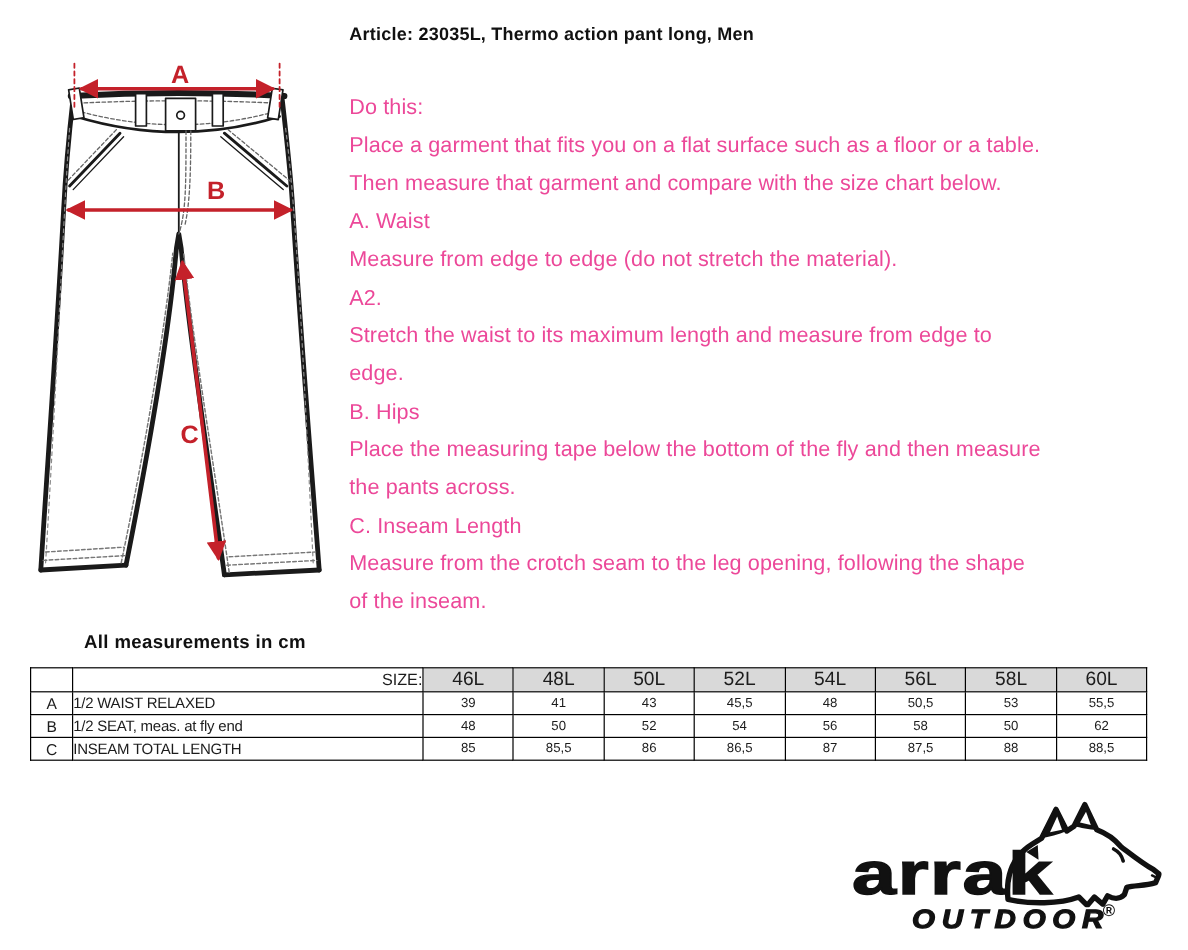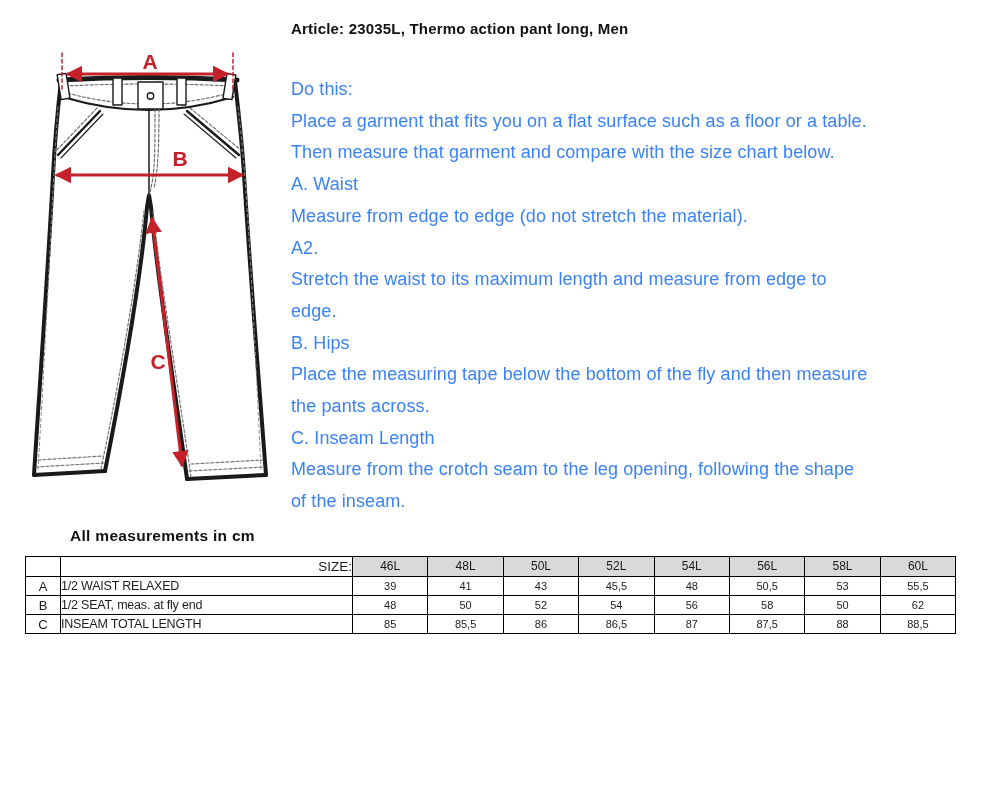--- a/index.html
+++ b/index.html
@@ -3,35 +3,35 @@
 <meta charset="utf-8">
 <style>
   html,body{margin:0;padding:0;background:#fff;}
   .page{position:relative;width:990px;height:792px;background:#ffffff;overflow:hidden;
         font-family:"Liberation Sans",sans-serif;color:#1c1c1c;}
 
   .title{position:absolute;left:291px;top:20px;font-size:15px;font-weight:600;
          letter-spacing:.2px;color:#111;}
 
   .instructions{position:absolute;left:291px;top:74px;width:694px;font-size:18px;
-                line-height:31.7px;white-space:pre-line;color:#3b82f6;letter-spacing:.1px;}
+                line-height:31.7px;white-space:pre-line;color:#ec4899;letter-spacing:.1px;}
 
   .caption{position:absolute;left:70px;top:527px;font-size:15.5px;font-weight:600;
            letter-spacing:.3px;color:#111;}
 
   .pants{position:absolute;left:25px;top:45px;width:250px;height:480px;}
 
   
   .size-table{position:absolute;left:25px;top:556px;width:930px;border-collapse:collapse;
               table-layout:fixed;border:1px solid #0ea5e9;}
   .size-table td,.size-table th{border:1px solid #000;padding:0;height:18px;line-height:17px;
               font-weight:normal;overflow:hidden;white-space:nowrap;}
   .size-table tr.hdr td,.size-table tr.hdr th{height:19px;}
   .sizelbl{text-align:right;font-weight:bold;font-size:13.5px;padding-right:5px;}
-  .sizecell{background:var(--hdrbg,#d9d9d9);font-weight:bold;text-align:center;font-size:12px;}
+  .sizecell{background:var(--hdrbg,#d9d9d9);font-weight:bold;text-align:center;font-size:16px;}
   .codecell{font-weight:bold;text-align:center;font-size:13px;}
   .desccell{font-size:12.5px;padding-left:4px;letter-spacing:-.2px;text-align:left;}
   .valcell{text-align:center;font-size:11px;}
 
   
   .logo{position:absolute;left:700px;top:660px;width:272px;height:128px;}
   .doghead{position:absolute;left:128px;top:4px;width:140px;height:92px;}
   .brand{position:absolute;left:10px;top:43px;font-size:50px;font-weight:bold;color:#111;
          letter-spacing:1px;transform:scaleX(1.32);transform-origin:left top;line-height:1;
          -webkit-text-stroke:1.2px #111;}
@@ -191,14 +191,32 @@
           <td class="valcell">86</td>
           <td class="valcell">86,5</td>
           <td class="valcell">87</td>
           <td class="valcell">87,5</td>
           <td class="valcell">88</td>
           <td class="valcell">88,5</td>
         </tr>
       </tbody>
   </table>
 
+  <div class="logo">
+    <svg class="doghead" viewBox="0 0 140 85" fill="none" stroke-linejoin="round" stroke-linecap="round">
+      <path d="M12,82 C10,62 16,46 32,36 L40,31 L52,7 L61,25 L67,21 L76,3 L86,24
+               C94,27 101,32 106,38 C114,44 124,52 133,57 L138,61 L135,68
+               C126,71 118,70 111,72 L109,78 C104,83 99,81 95,79 L91,86 L84,80 L78,87 L71,80
+               C55,86 30,86 12,82 Z" fill="#ffffff" stroke="#111" stroke-width="4.5"></path>
+      <path d="M40,31 L52,7 L61,25 C54,28 46,30 40,31 Z" fill="#111" stroke="none"></path>
+      <path d="M67,21 L76,3 L86,24 C80,24 72,22 67,21 Z" fill="#111" stroke="none"></path>
+      <path d="M47,26 L53,13 L57,24 Z" fill="#fff" stroke="none"></path>
+      <path d="M72,18 L77,9 L81,20 Z" fill="#fff" stroke="none"></path>
+      <path d="M100,40 C104,42 107,46 108,50" stroke="#111" stroke-width="3"></path>
+      <path d="M132,62 L136,64" stroke="#111" stroke-width="2"></path>
+    </svg>
+    <div class="brand">arrak</div>
+    <div class="brand-accent"></div>
+    <div class="sub">OUTDOOR</div>
+    <div class="reg">®</div>
+  </div>
 
 </div>
 
 </body></html>

